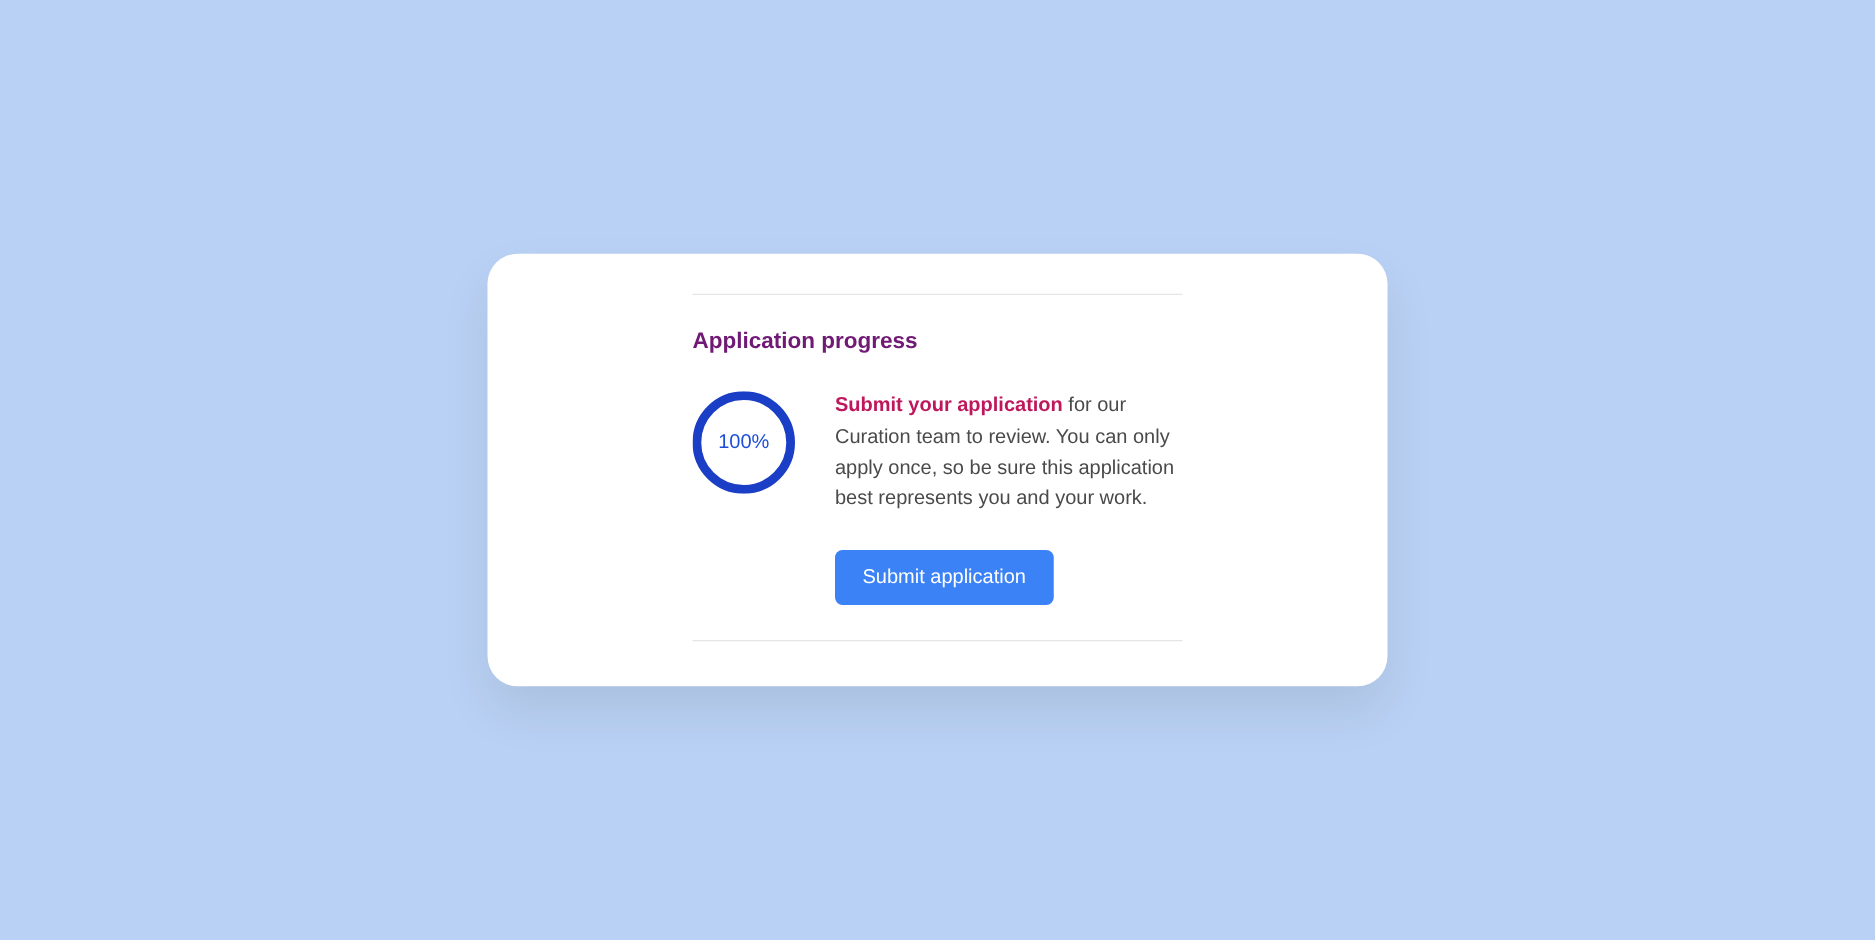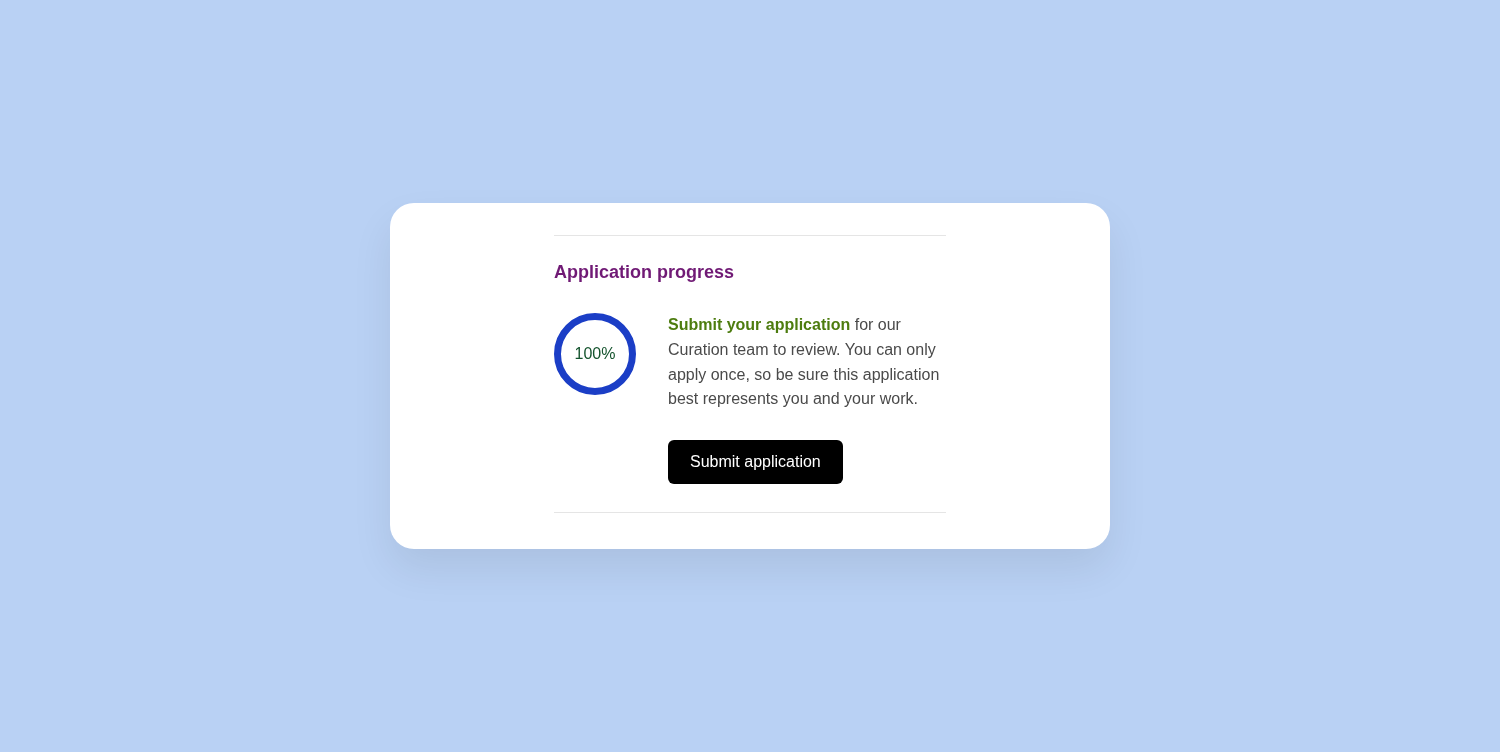--- a/index.html
+++ b/index.html
@@ -75,42 +75,42 @@
       stroke: #1b3ec6;
       stroke-width: 7;
     }
     
     .progress-text {
       position: absolute;
       top: 50%;
       left: 50%;
       transform: translate(-50%, -50%);
       font-size: 16px;
-      color: #14532d;
+      color: #1d4ed8;
       font-weight: 400;
     }
     
     .progress-description {
       font-size: 16px;
       line-height: 1.55;
       color: #4a4a4a;
       flex: 1;
     }
     
     .progress-description .bold {
       font-weight: 700;
-      color: #4d7c0f;
+      color: #be185d;
     }
     
     .button-row {
       padding-left: 114px;
     }
     
     .submit-btn {
-      background-color: #000000;
+      background-color: #3b82f6;
       color: #ffffff;
       border: none;
       border-radius: 6px;
       padding: 13px 22px;
       font-size: 16px;
       font-weight: 500;
       cursor: pointer;
       font-family: inherit;
     }
   </style>

